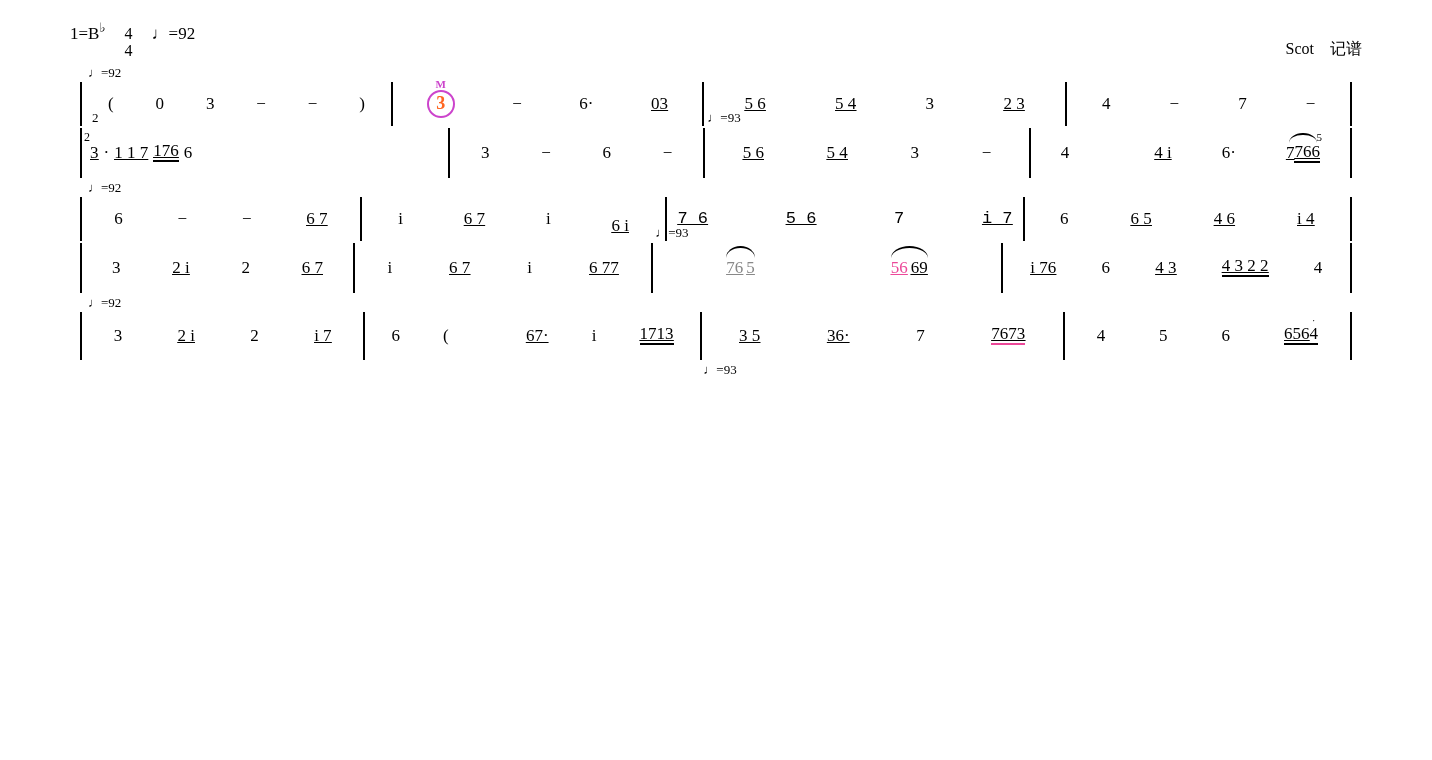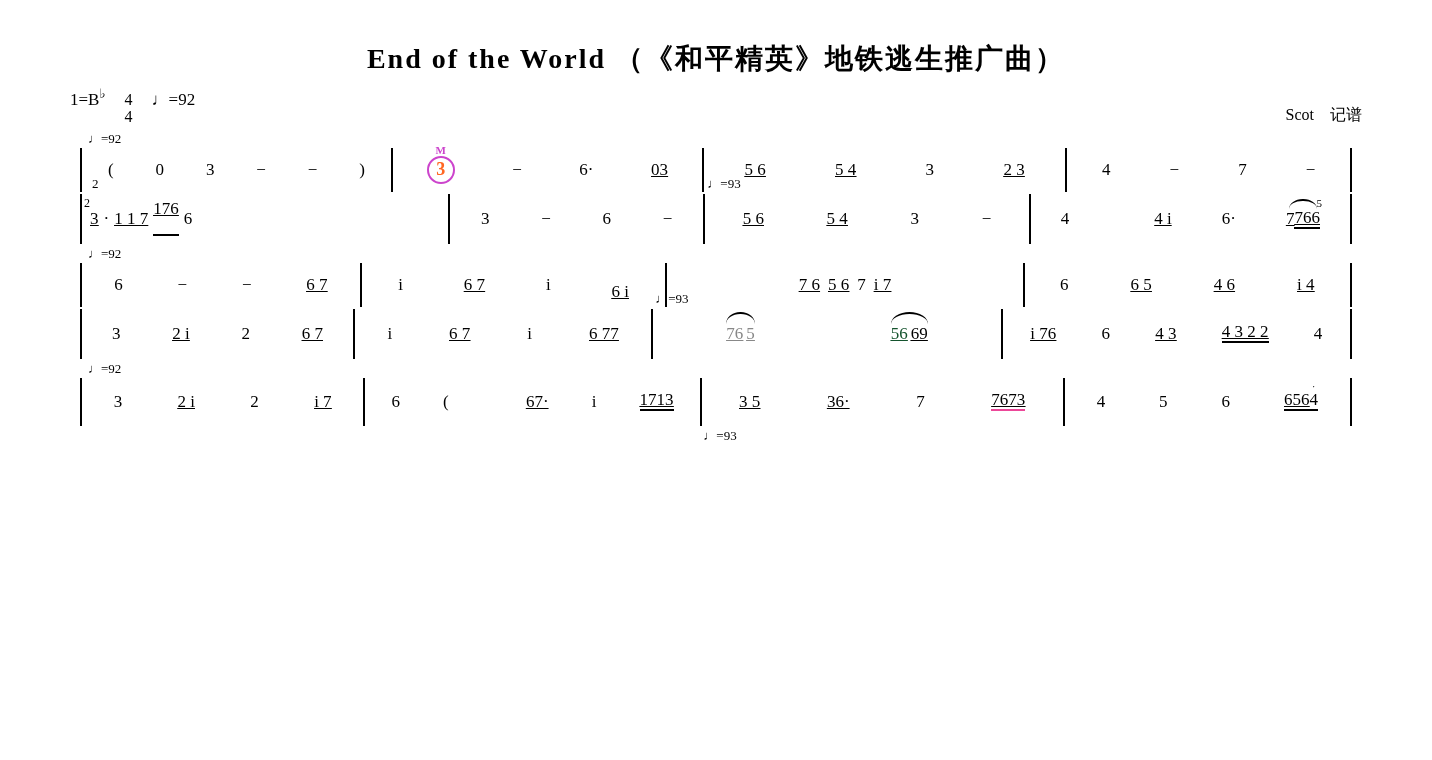--- a/index.html
+++ b/index.html
@@ -56,21 +56,20 @@
       display: flex;
       align-items: center;
       gap: 2px;
     }
   </style>
 </head>
 <body>
 
 <div class="page">
 
-  <div class="title">End of the World （《和平精英》地铁逃生推广曲）</div>
 
 
   <div class="meta-row">
     <div style="display:flex;align-items:baseline;gap:17px;font-size:17px;">
       <span>1=B<sup style="font-size:13px;">♭</sup></span>
       <span style="display:inline-flex;flex-direction:column;align-items:center;font-size:16px;line-height:1.1;margin:0 2px;vertical-align:middle;">
         <span>4</span>
         <span>4</span>
       </span>
       <span>♩=92</span>
@@ -133,21 +132,21 @@
       </div>
       <div style="display:flex;align-items:stretch;border-left:2px solid #000;border-right:2px solid #000;min-height:50px;font-size:17px;">
 
         <div style="display:flex;align-items:center;padding:2px 8px;gap:5px;flex:1.5;position:relative;">
           <span style="position:absolute;top:2px;left:2px;font-size:12px;">2</span>
 
           <span style="text-decoration:underline;"><u>3</u></span>
             <span>·</span>
           <span style="text-decoration:underline;"><u>1 1 7</u></span>
 
-          <span style="display:inline-block;text-decoration:underline;border-bottom:2px solid #000;line-height:0.85;padding-bottom:18px;"><u>176</u></span>
+          <span style="display:inline-block;text-decoration:underline;border-bottom:2px solid #000;line-height:0.85;padding-bottom:2px;"><u>176</u></span>
           <span>6</span>
         </div>
 
         <div style="width:2px;background:#000;flex-shrink:0;"></div>
 
         <div style="display:flex;align-items:center;justify-content:space-around;padding:2px 10px;gap:10px;flex:1;">
           <span>3</span>
           <span>−</span>
           <span>6</span>
           <span>−</span>
@@ -203,21 +202,21 @@
 
       <div style="display:flex;align-items:center;justify-content:space-around;padding:2px 10px;gap:8px;flex:1.1;">
         <span>i</span>
         <span style="text-decoration:underline;"><u>6 7</u></span>
         <span>i</span>
         <span style="text-decoration:underline;margin-top:15px;"><u>6 i</u></span>
       </div>
 
       <div style="width:2px;background:#000;flex-shrink:0;"></div>
 
-      <div style="display:flex;align-items:center;justify-content:center;padding:2px 10px;gap:8px;flex:1.3;">
+      <div style="display:flex;align-items:center;justify-content:space-between;padding:2px 10px;gap:8px;flex:1.3;font-family:Liberation Mono, monospace;">
         <span style="text-decoration:underline;"><u>7 6</u></span>
         <span style="text-decoration:underline;"><u>5 6</u></span>
         <span>7</span>
         <span style="text-decoration:underline;"><u>i 7</u></span>
       </div>
 
       <div style="width:2px;background:#000;flex-shrink:0;"></div>
 
       <div style="display:flex;align-items:center;justify-content:space-around;padding:2px 8px;gap:7px;flex:1.2;">
         <span>6</span>
@@ -253,21 +252,21 @@
         <div style="display:flex;align-items:center;justify-content:space-around;padding:2px 8px;gap:6px;flex:1.3;position:relative;">
 
           <span style="position:relative;display:inline-flex;gap:3px;align-items:flex-end;">
             <span style="position:absolute;top:-12px;left:0;right:0;height:12px;border-top:2px solid #000;border-radius:50% 50% 0 0/100% 100% 0 0;"></span>
             <span style="text-decoration:underline;color:#888;"><u>76</u></span>
             <span style="color:#888;text-decoration:underline;"><u>5</u></span>
           </span>
 
           <span style="position:relative;display:inline-flex;gap:3px;align-items:flex-end;">
             <span style="position:absolute;top:-12px;left:0;right:0;height:12px;border-top:2px solid #000;border-radius:50% 50% 0 0/100% 100% 0 0;"></span>
-            <span style="text-decoration:underline;color:#14532d;"><u>56</u></span>
+            <span style="text-decoration:underline;color:#ec4899;"><u>56</u></span>
             <span style="text-decoration:underline;"><u>69</u></span>
           </span>
         </div>
 
         <div style="width:2px;background:#000;flex-shrink:0;"></div>
 
         <div style="display:flex;align-items:center;justify-content:space-around;padding:2px 8px;gap:6px;flex:1.3;">
           <span style="text-decoration:underline;"><u>i 76</u></span>
           <span>6</span>
           <span style="text-decoration:underline;"><u>4 3</u></span>

